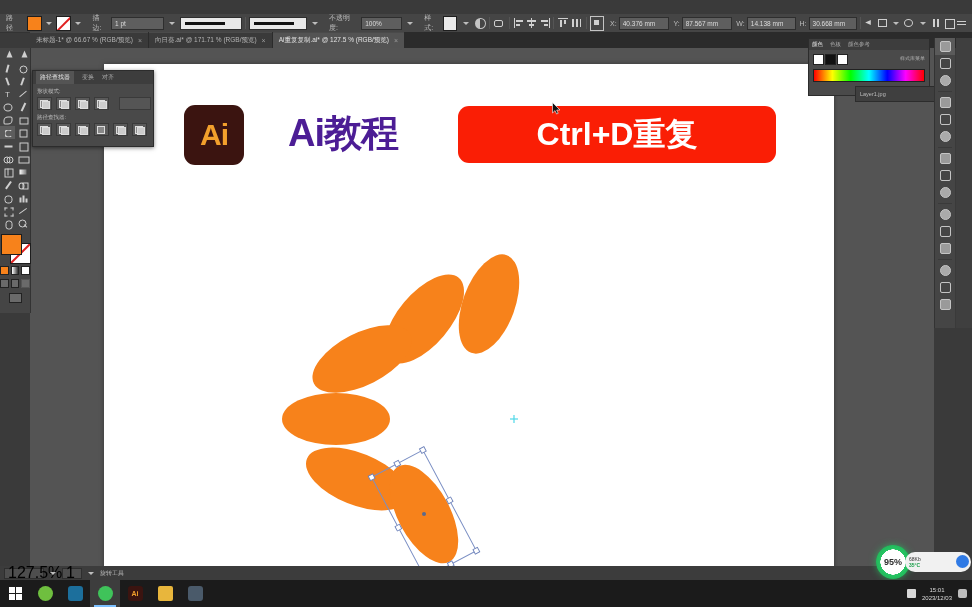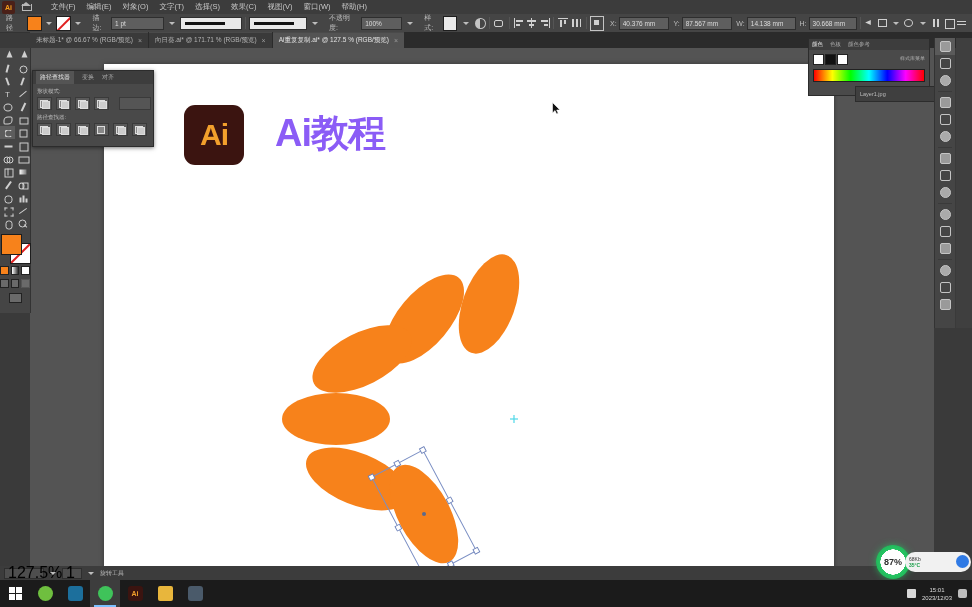--- a/index.html
+++ b/index.html
@@ -105,21 +105,21 @@
   .rail2{position:absolute;left:956px;top:38px;width:16px;height:290px;background:#3f3f3f;}
 
   
   .canvaswrap{position:absolute;left:30px;top:48px;width:904px;height:532px;background:#545454;overflow:hidden;}
   .artboard{position:absolute;left:74px;top:16px;width:730px;height:525px;background:#fff;box-shadow:0 0 5px rgba(0,0,0,.35);}
 
   
   .ai-badge{position:absolute;left:80px;top:41px;width:60px;height:60px;background:#3b1410;border-radius:11px;
             display:flex;align-items:center;justify-content:center;}
   .ai-badge span{font-size:30px;font-weight:bold;color:#f2a02c;letter-spacing:-1px;}
-  .ai-title{position:absolute;left:171px;top:44px;font-size:38px;font-weight:bold;color:#8b5cf6;letter-spacing:-1px;white-space:nowrap;}
+  .ai-title{position:absolute;left:184px;top:44px;font-size:38px;font-weight:bold;color:#4c1d95;letter-spacing:-1px;white-space:nowrap;}
   .redbtn{position:absolute;left:354px;top:42px;width:318px;height:57px;background:#fa1e05;border-radius:11px;
           display:flex;align-items:center;justify-content:center;}
   .redbtn span{font-size:32px;font-weight:bold;color:#fff;letter-spacing:0px;white-space:nowrap;}
 
   .petals{position:absolute;left:0;top:0;width:730px;height:525px;}
   .cursor{position:absolute;left:448px;top:38px;width:9px;height:13px;}
 
   
   .subtitle{position:absolute;left:0;top:538px;width:972px;text-align:center;z-index:40;
             font-size:32px;font-weight:bold;color:#ffd400;white-space:nowrap;
@@ -152,35 +152,20 @@
   .tray .tsq{width:9px;height:9px;background:#d8d8d8;border-radius:1px;}
 </style>
 </head>
 <body>
 
 <div class="app">
   <div class="desktop"></div>
 
   <div class="ai-win">
 
-    <div class="menubar">
-      <div class="ai-logo">Ai</div>
-      <div class="home-ic"></div>
-      <div class="menu-items">
-        <span>文件(F)</span>
-        <span>编辑(E)</span>
-        <span>对象(O)</span>
-        <span>文字(T)</span>
-        <span>选择(S)</span>
-        <span>效果(C)</span>
-        <span>视图(V)</span>
-        <span>窗口(W)</span>
-        <span>帮助(H)</span>
-      </div>
-    </div>
 
     <div class="ctrlbar">
       <span class="cb-label">路径</span>
       <div style="width:8px"></div>
       <div class="sw sw-fill"></div>
       <div class="caret" style="margin:0 4px"></div>
       <div class="sw sw-none"></div>
       <div class="caret" style="margin:0 6px 0 4px"></div>
       <span class="cb-label">描边:</span>
       <div class="field" style="width:46px;margin-left:3px">1 pt</div>
@@ -280,20 +265,23 @@
       </div>
     </div>
 
     <div class="canvaswrap">
       <div class="artboard">
 
         <div class="ai-badge">
           <span>Ai</span>
         </div>
         <div class="ai-title">Ai教程</div>
+        <div class="redbtn">
+          <span>Ctrl+D重复</span>
+        </div>
 
         <svg class="petals" viewBox="0 0 730 525">
           <g id="petal-group">
               <ellipse cx="385" cy="240" rx="26" ry="52" fill="#f7821b" transform="rotate(20 385 240)"></ellipse>
               <ellipse cx="320" cy="255" rx="26" ry="54" fill="#f7821b" transform="rotate(40 320 255)"></ellipse>
               <ellipse cx="258" cy="295" rx="26" ry="54" fill="#f7821b" transform="rotate(63 258 295)"></ellipse>
               <ellipse cx="232" cy="355" rx="26" ry="54" fill="#f7821b" transform="rotate(90 232 355)"></ellipse>
               <ellipse cx="253" cy="415" rx="26" ry="54" fill="#f7821b" transform="rotate(112 253 415)"></ellipse>
               <ellipse cx="320" cy="450" rx="26" ry="54" fill="#f7821b" transform="rotate(152 320 450)"></ellipse>
               <rect x="291" y="393" width="58" height="114" fill="none" stroke="#7b8fc4" stroke-width="1" transform="rotate(152 320 450)"></rect>
@@ -617,21 +605,21 @@
       <div class="caret"></div>
       <div class="sb-field" style="width:12px">1</div>
       <div class="caret"></div>
       <span>旋转工具</span>
     </div>
 
   </div>
 
 
   <div class="perf">
-    <span>87%</span>
+    <span>95%</span>
   </div>
   <div class="cpuwid">
     <div>
       <div class="l1">68Kb</div>
       <div class="l2">35°C</div>
     </div>
     <div class="dot"></div>
   </div>
 
   <div class="taskbar">

